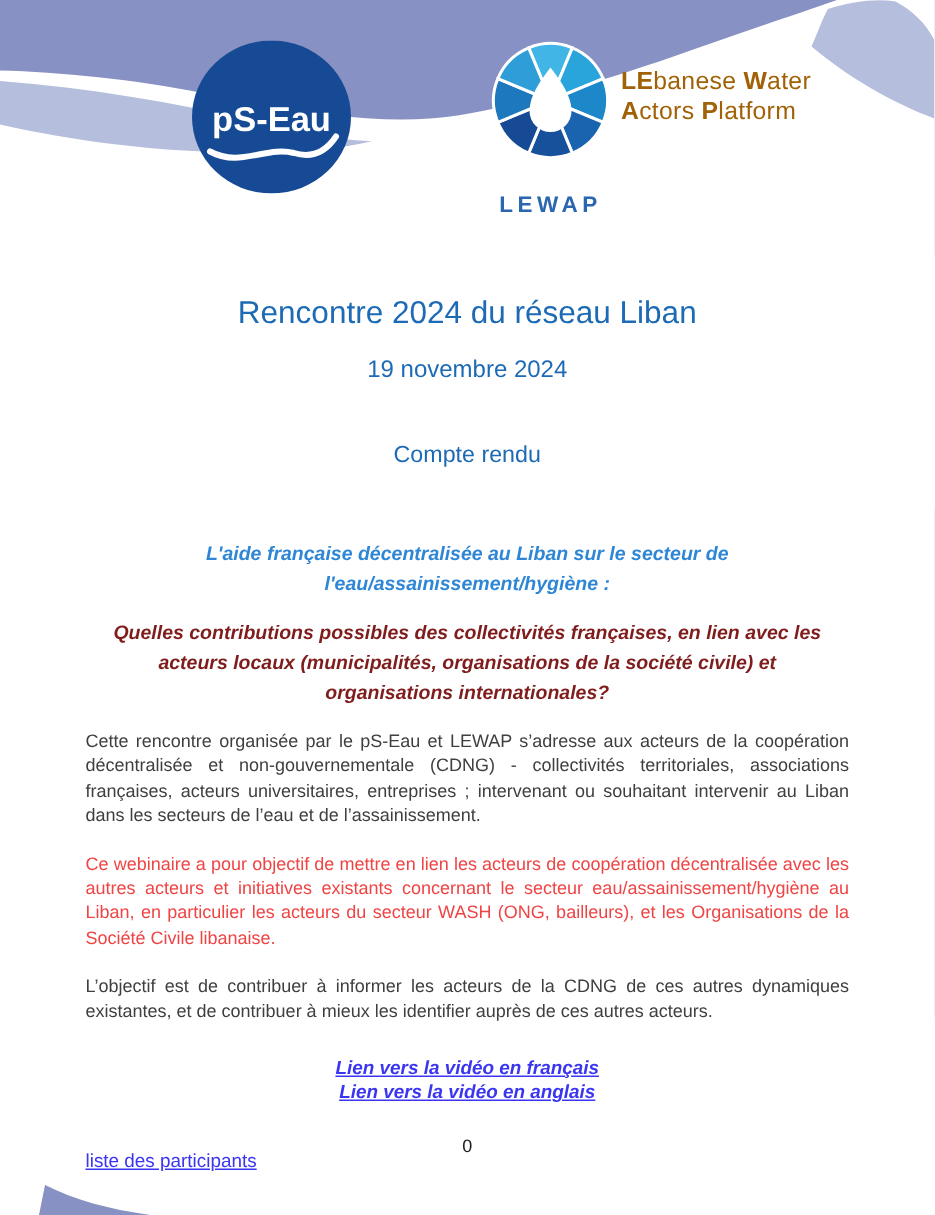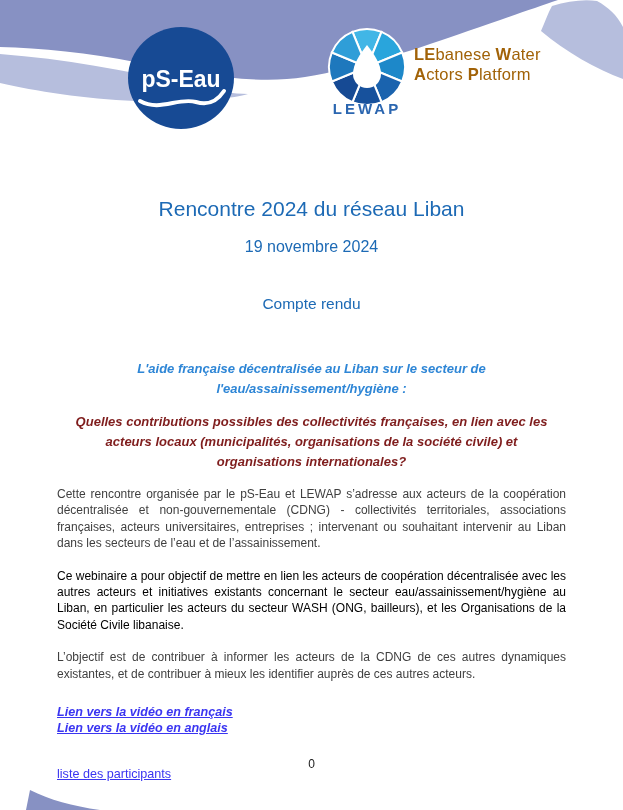--- a/index.html
+++ b/index.html
@@ -9,34 +9,34 @@
     font-family:"Liberation Sans",sans-serif;
   }
   .header-banner{position:absolute;top:0;left:0;width:623px;height:170px;}
   .logo-pseau{position:absolute;top:27px;left:128px;width:106px;height:102px;}
   .logo-lewap-ring{position:absolute;top:22px;left:322px;width:90px;height:90px;}
   .lewap-wordmark{
     position:absolute;top:44px;left:414px;width:185px;
     font-size:16.5px;line-height:20px;font-weight:400;letter-spacing:.2px;
   }
   .lewap-caption{
-    position:absolute;top:100px;left:317px;width:100px;text-align:center;
+    position:absolute;top:128px;left:317px;width:100px;text-align:center;
     font-size:15px;font-weight:600;letter-spacing:3px;
   }
   main{position:relative;padding:170px 57px 0 57px;}
   .title{margin:26px 0 16px 0;text-align:center;font-size:21px;font-weight:500;line-height:26px;}
   .date{margin:10px 0 0 0;text-align:center;font-size:16px;font-weight:500;}
   .subtitle{margin:39px 0 0 0;text-align:center;font-size:15.5px;font-weight:500;}
   .lead{margin:46px 0 0 0;text-align:center;font-size:13px;font-weight:700;font-style:italic;line-height:20px;padding:0 14px;}
   .lead2{margin:13px 0 14px 0;}
   .bodypara{
     margin:0 0 16px 0;font-size:12px;line-height:16.4px;
     text-align:justify;text-align-last:left;
   }
-  .links{margin-top:22px;}
+  .links{margin-top:22px;text-align:center;}
   .doc-link{display:block;font-size:12.6px;font-weight:bold;font-style:italic;
     line-height:16px;text-decoration:underline;}
   .participants-link{display:inline-block;margin-top:31px;font-size:12.6px;
     font-weight:400;text-decoration:underline;text-align:right;}
   .page-number{position:absolute;left:0;right:0;top:757px;text-align:center;
     font-size:12px;color:#1a1a1a;}
   .corner-wedge{position:absolute;left:0;bottom:0;width:110px;height:22px;}
   a{cursor:pointer;}
 </style>
 </head>
@@ -78,21 +78,21 @@
 
   <main>
     <h1 class="title" style="color: rgb(29, 106, 181);">Rencontre 2024 du réseau Liban</h1>
     <div class="date" style="color: rgb(29, 106, 181);">19 novembre 2024</div>
     <div class="subtitle" style="color: rgb(29, 106, 181);">Compte rendu</div>
 
     <p class="lead lead1" style="color: rgb(46, 134, 214);">L'aide française décentralisée au Liban sur le secteur de l'eau/assainissement/hygiène :</p>
     <p class="lead lead2" style="color: #7f1d1d;">Quelles contributions possibles des collectivités françaises, en lien avec les acteurs locaux (municipalités, organisations de la société civile) et organisations internationales?</p>
 
     <p class="bodypara" style="color: rgb(63, 63, 63);">Cette rencontre organisée par le pS-Eau et LEWAP s’adresse aux acteurs de la coopération décentralisée et non-gouvernementale (CDNG) - collectivités territoriales, associations françaises, acteurs universitaires, entreprises ; intervenant ou souhaitant intervenir au Liban dans les secteurs de l’eau et de l’assainissement.</p>
-    <p class="bodypara" style="color: #000000;">Ce webinaire a pour objectif de mettre en lien les acteurs de coopération décentralisée avec les autres acteurs et initiatives existants concernant le secteur eau/assainissement/hygiène au Liban, en particulier les acteurs du secteur WASH (ONG, bailleurs), et les Organisations de la Société Civile libanaise.</p>
+    <p class="bodypara" style="color: #ef4444;">Ce webinaire a pour objectif de mettre en lien les acteurs de coopération décentralisée avec les autres acteurs et initiatives existants concernant le secteur eau/assainissement/hygiène au Liban, en particulier les acteurs du secteur WASH (ONG, bailleurs), et les Organisations de la Société Civile libanaise.</p>
     <p class="bodypara" style="color: rgb(63, 63, 63);">L’objectif est de contribuer à informer les acteurs de la CDNG de ces autres dynamiques existantes, et de contribuer à mieux les identifier auprès de ces autres acteurs.</p>
 
     <div class="links">
       <a class="doc-link" style="color: rgb(58, 53, 241);">Lien vers la vidéo en français</a>
       <a class="doc-link" style="color: rgb(58, 53, 241);">Lien vers la vidéo en anglais</a>
     </div>
 
     <a class="participants-link" style="color: rgb(58, 53, 241);">liste des participants</a>
   </main>
 

